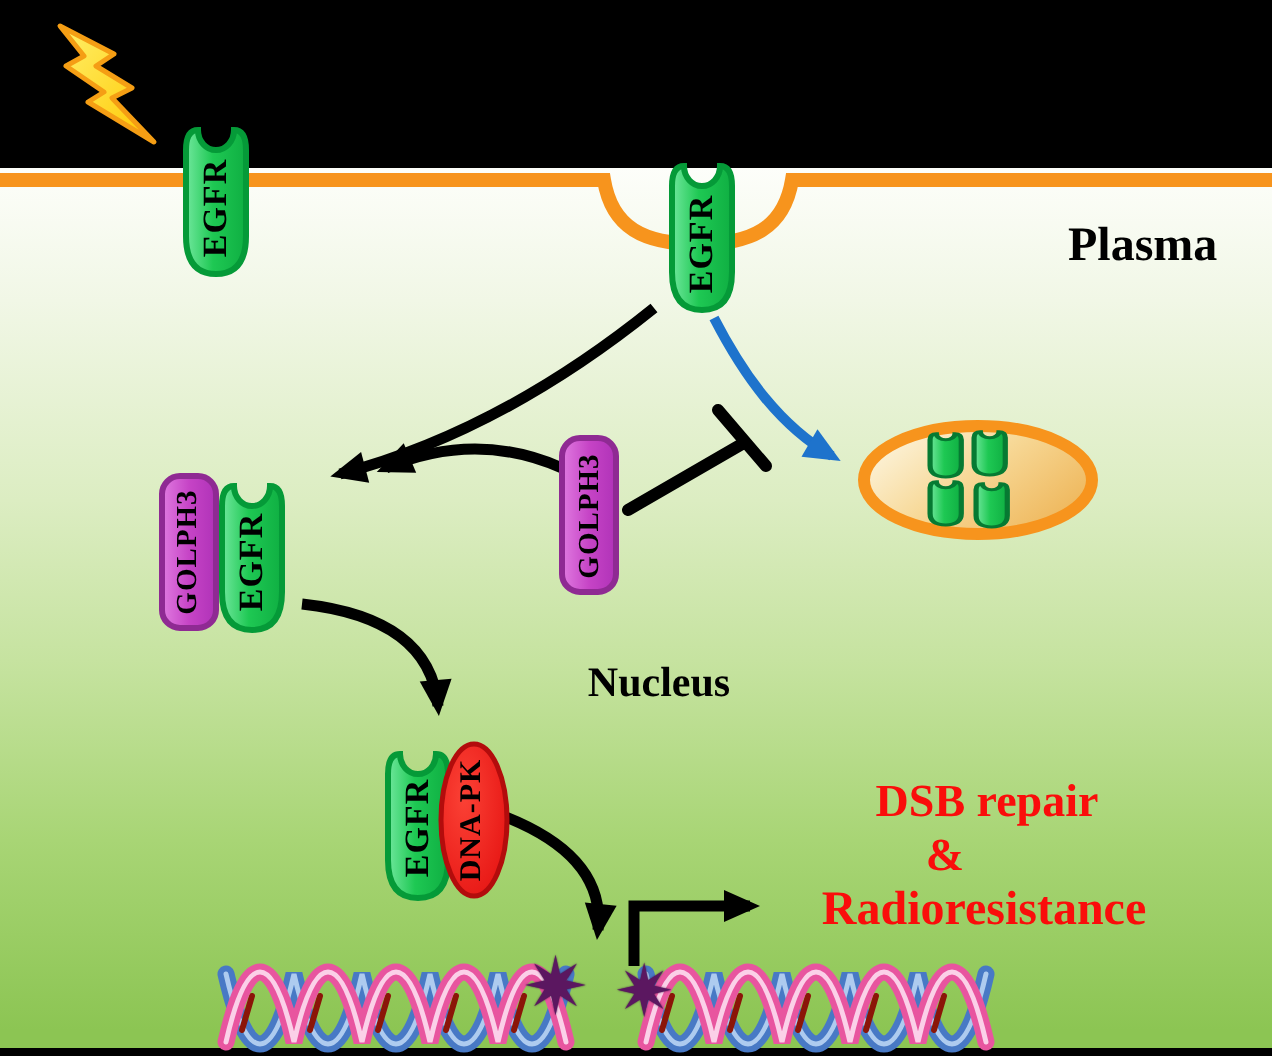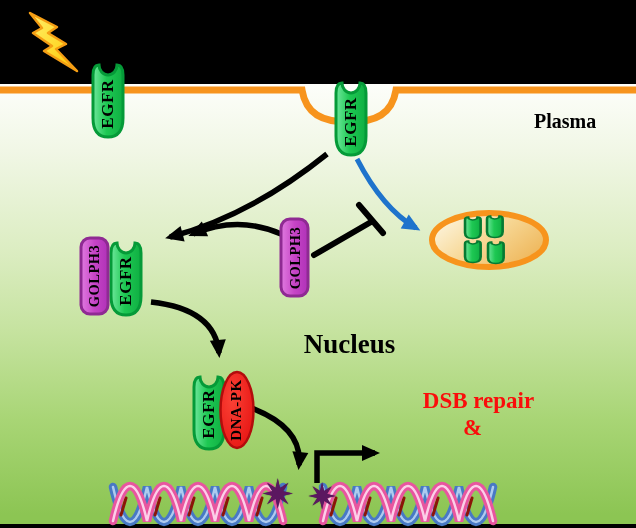--- a/index.html
+++ b/index.html
@@ -137,24 +137,25 @@
       <path stroke="#E8559F" stroke-width="8.5" d="M323,521 q8,-35 17,-35 q9,0 17,35 q8,-35 17,-35 q9,0 17,35 q8,-35 17,-35 q9,0 17,35 q8,-35 17,-35 q9,0 17,35 q8,-35 17,-35 q9,0 17,35"></path>
       <path stroke="#FBD0E8" stroke-width="2.5" d="M323,521 q8,-35 17,-35 q9,0 17,35 q8,-35 17,-35 q9,0 17,35 q8,-35 17,-35 q9,0 17,35 q8,-35 17,-35 q9,0 17,35 q8,-35 17,-35 q9,0 17,35"></path>
     </g>
 
     <path d="M317,483 L317,453 L375,453" fill="none" stroke="#000" stroke-width="5.5" marker-end="url(#mB)"></path>
   </svg>
 
   <span class="star" style="left:261px;top:474px;">✷</span>
   <span class="star" style="left:307px;top:479px;font-size:36px;">✷</span>
 
-  <div class="lbl" style="left:534px;top:110px;font-size:20px;">Plasma</div>
-  <div class="lbl" style="left:292px;top:329px;width:115px;font-size:27px;">Nucleus</div>
-  <div class="lbl red" style="left:401px;top:388px;width:155px;font-size:23px;font-family:Liberation Serif, serif;">DSB repair</div>
+  <div class="lbl" style="left:534px;top:110px;font-size:24px;">Plasma</div>
+  <div class="lbl" style="left:272px;top:329px;width:115px;font-size:21px;">Nucleus</div>
+  <div class="lbl red" style="left:416px;top:388px;width:155px;font-size:23px;font-family:Liberation Serif, serif;">DSB repair</div>
   <div class="lbl red" style="left:395px;top:415px;width:155px;font-size:23px;">&amp;</div>
+  <div class="lbl red" style="left:372px;top:442px;width:240px;font-size:24px;">Radioresistance</div>
 
   <div class="vlabel" style="left:68px;top:95px;font-size:17px;">EGFR</div>
   <div class="vlabel" style="left:311px;top:113px;font-size:17px;">EGFR</div>
   <div class="vlabel" style="left:255px;top:249px;font-size:14.5px;">GOLPH3</div>
   <div class="vlabel" style="left:54px;top:267px;font-size:14.5px;">GOLPH3</div>
   <div class="vlabel" style="left:86px;top:272px;font-size:17px;">EGFR</div>
   <div class="vlabel" style="left:169px;top:405px;font-size:17px;">EGFR</div>
   <div class="vlabel" style="left:196px;top:401px;font-size:15px;">DNA-PK</div>
 </div>
 

